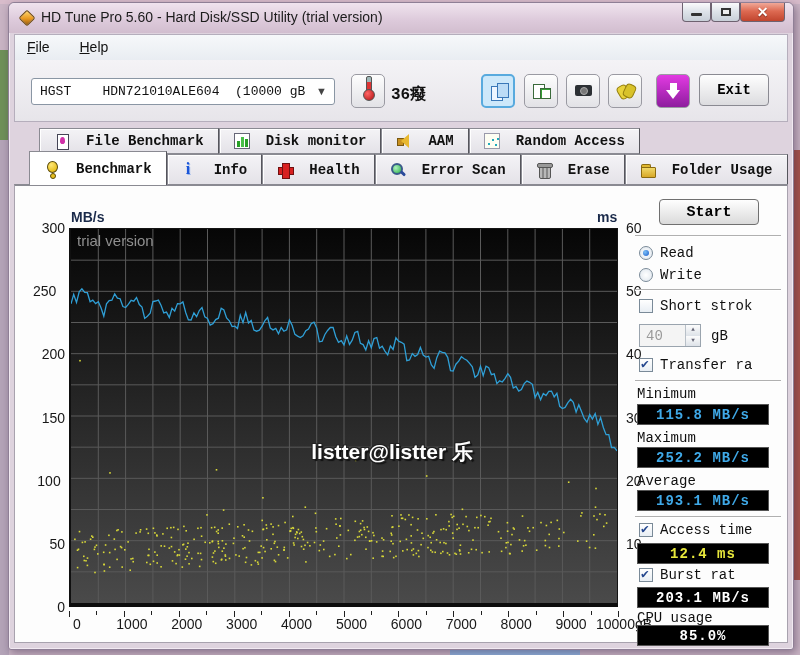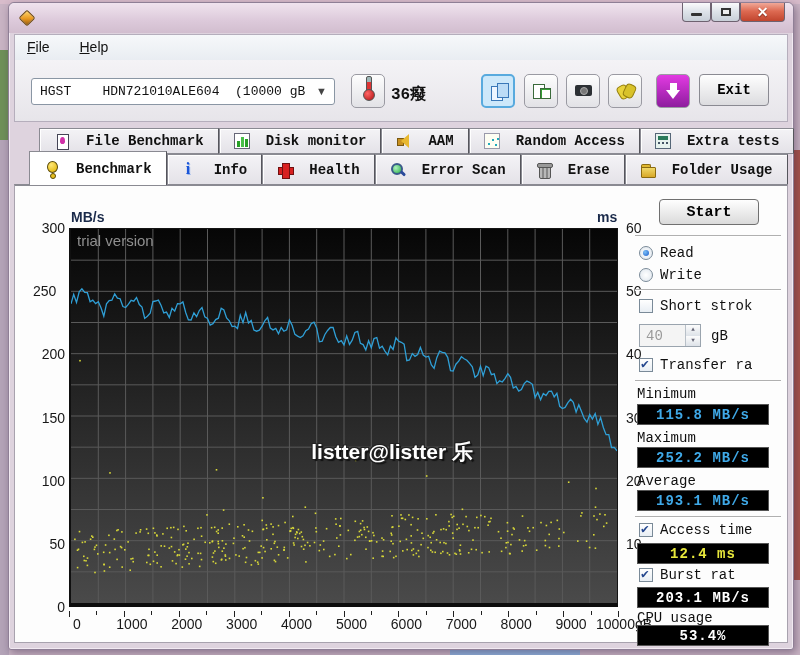--- a/index.html
+++ b/index.html
@@ -214,20 +214,21 @@
 <div class="desk-strip desk-top"></div>
 <div class="desk-strip desk-left"></div>
 <div class="desk-strip desk-left2"></div>
 <div class="desk-strip desk-right"></div>
 <div class="desk-strip desk-bottom"></div>
 
 <div class="window">
 
   <div class="titlebar">
     <span class="app-icon"></span>
+    <span class="title">HD Tune Pro 5.60 - Hard Disk/SSD Utility (trial version)</span>
     <div class="wincontrols">
       <div class="wbtn min">
           <span class="glyph-min"></span>
         </div>
       <div class="wbtn max">
           <span class="glyph-max"></span>
         </div>
       <div class="wbtn close">
           <span class="glyph-x">✕</span>
         </div>
@@ -275,24 +276,20 @@
         <span class="ic ic-bars"></span>
         <span>Disk monitor</span>
       </div>
     <div class="tab">
         <span class="ic ic-speaker"></span>
         <span>AAM</span>
       </div>
     <div class="tab">
         <span class="ic ic-dots"></span>
         <span>Random Access</span>
-      </div>
-    <div class="tab">
-        <span class="ic ic-calc"></span>
-        <span>Extra tests</span>
       </div>
   </div>
 
   <div class="tabs2">
     <div class="tab active">
         <span class="ic ic-bang"></span>
         <span>Benchmark</span>
       </div>
     <div class="tab">
         <span class="ic ic-info"></span>
@@ -764,21 +761,21 @@
           <rect x="354.9" y="246.2" width="1.6" height="1.6" fill="#d8d838"></rect>
           <rect x="496.9" y="252.4" width="1.6" height="1.6" fill="#d8d838"></rect>
           <rect x="524.2" y="258.7" width="1.6" height="1.6" fill="#d8d838"></rect>
         </svg>
       <div class="trial">trial version</div>
       <div class="watermark">listter@listter 乐</div>
     </div>
     <div id="axis-labels">
         <span class="tick-label" style="left: 18px; top: 413px; width: 32px; text-align: right;">0</span>
         <span class="tick-label" style="left: 18px; top: 349.833px; width: 32px; text-align: right;">50</span>
-        <span class="tick-label" style="left: 18px; top: 286.667px; width: 32px; text-align: right;">100</span>
+        <span class="tick-label" style="left: 18px; top: 286.667px; width: 32px; text-align: center;">100</span>
         <span class="tick-label" style="left: 18px; top: 223.5px; width: 32px; text-align: right;">150</span>
         <span class="tick-label" style="left: 18px; top: 160.333px; width: 32px; text-align: right;">200</span>
         <span class="tick-label" style="left: 18px; top: 97.1667px; width: 32px; text-align: left;">250</span>
         <span class="tick-label" style="left: 18px; top: 34px; width: 32px; text-align: right;">300</span>
         <span class="tick-label" style="left: 611px; top: 349.833px;">10</span>
         <span class="tick-label" style="left: 611px; top: 286.667px;">20</span>
         <span class="tick-label" style="left: 611px; top: 223.5px;">30</span>
         <span class="tick-label" style="left: 611px; top: 160.333px;">40</span>
         <span class="tick-label" style="left: 611px; top: 97.1667px;">50</span>
         <span class="tick-label" style="left: 611px; top: 34px;">60</span>
@@ -862,16 +859,16 @@
         <span class="cbox chk"></span>
         <span>Access time</span>
       </div>
       <div class="vbox" style="top: 357px; color: rgb(232, 232, 60);">12.4 ms</div>
       <div class="row" style="top:381px;">
         <span class="cbox chk"></span>
         <span>Burst rat</span>
       </div>
       <div class="vbox" style="top: 401px; color: rgb(255, 255, 255);">203.1 MB/s</div>
       <div class="stat-label" style="top:424px;">CPU usage</div>
-      <div class="vbox" style="top: 439px; color: rgb(255, 255, 255);">53.4%</div>
+      <div class="vbox" style="top: 439px; color: rgb(255, 255, 255);">85.0%</div>
     </div>
   </div>
 </div>
 
 </body></html>

